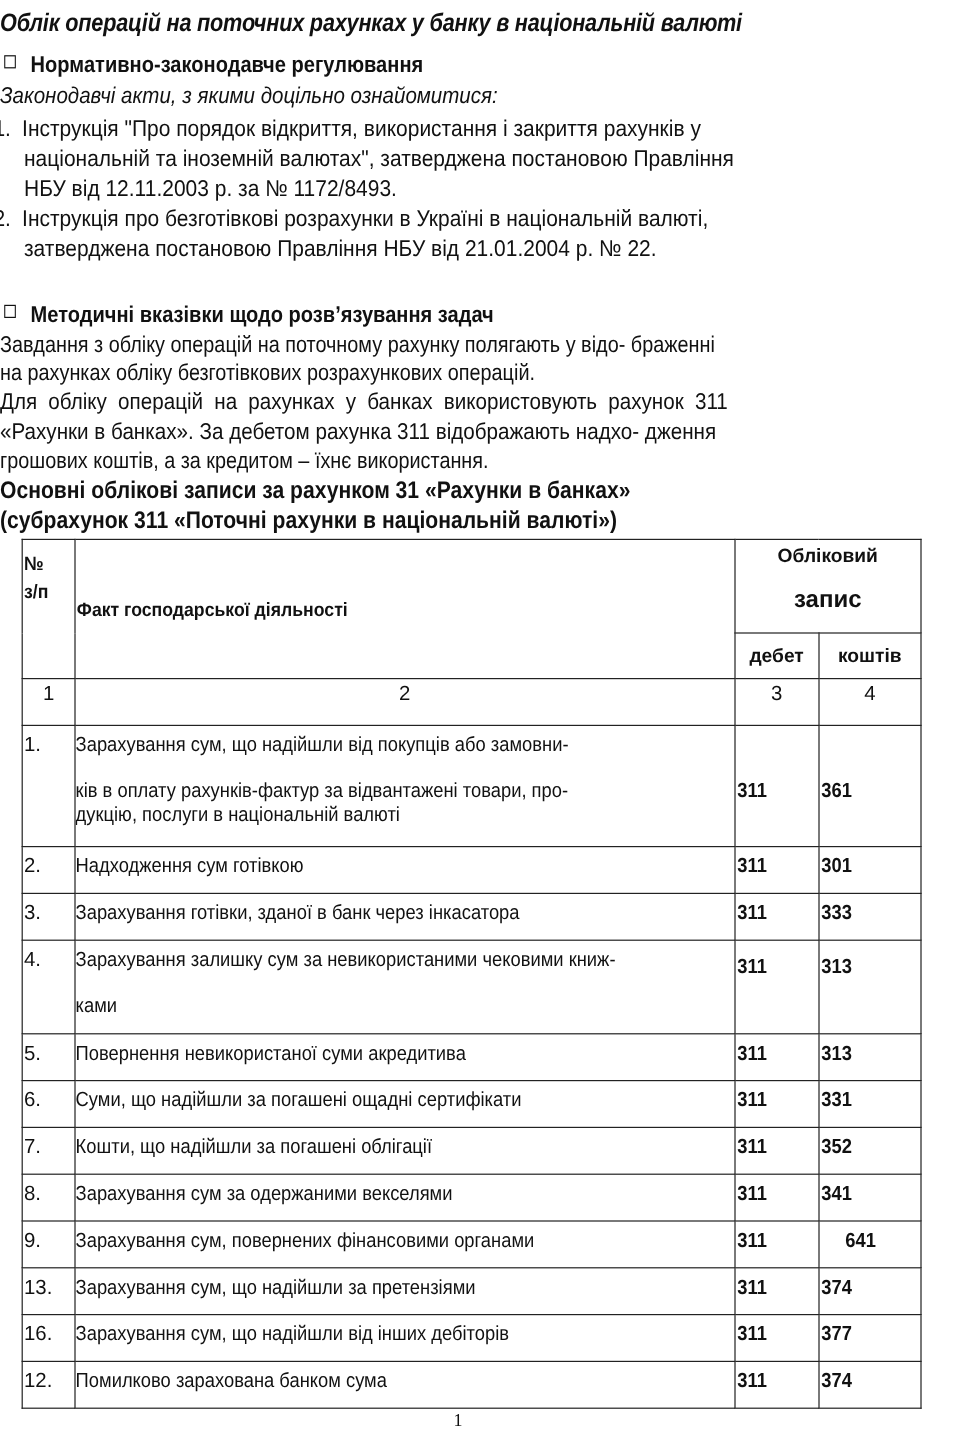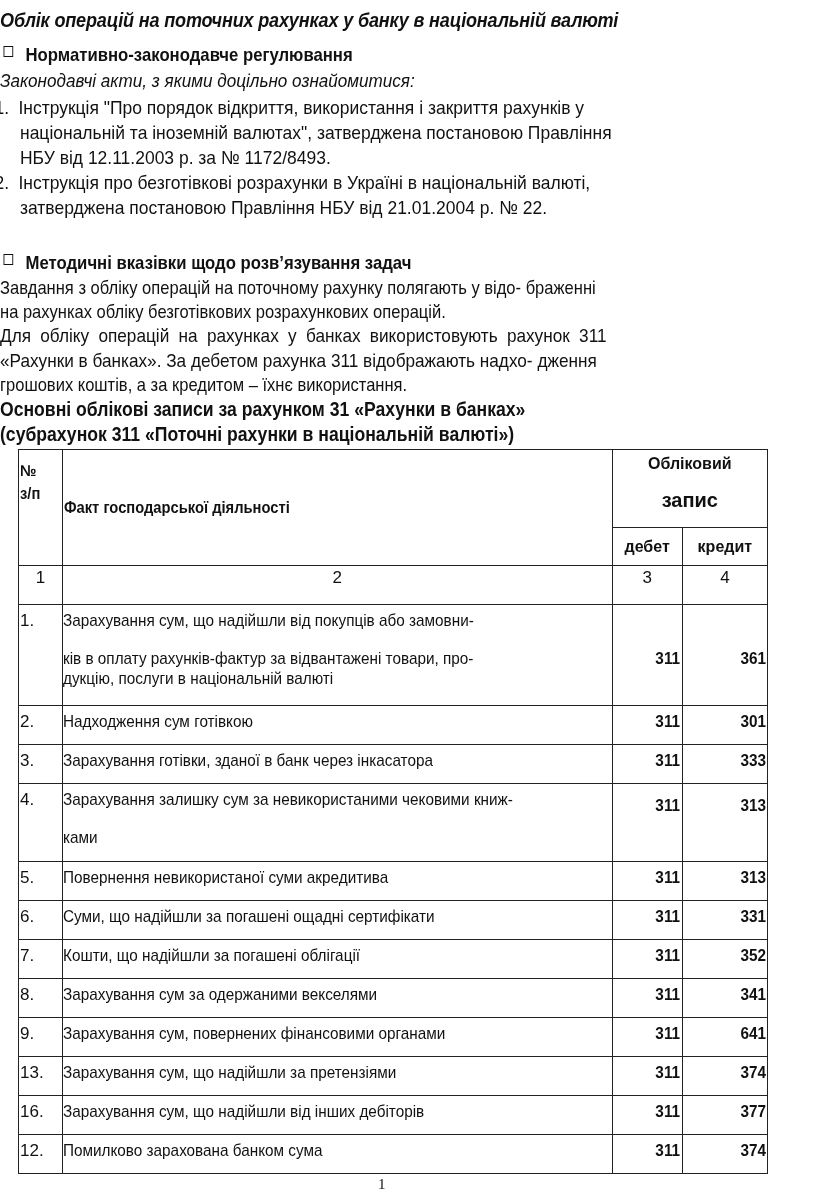--- a/index.html
+++ b/index.html
@@ -72,21 +72,21 @@
     .tbl .c2 { width: 548px; }
     .tbl .c3 { width: 70px; }
     .tbl .c4 { width: 85px; }
     .hdr-text {
       font-weight: bold; font-size: 16px;
       display: inline-block;
       transform: scaleX(0.92); transform-origin: 0 50%;
     }
     .num-row td { text-align: center; font-size: 17px; }
     .acct {
-      text-align: right;
+      text-align: left;
       font-weight: bold;
       font-size: 17px;
     }
     .acct span {
       display: inline-block;
       transform: scaleX(0.9);
     }
     .row-no {
       vertical-align: top !important;
       padding-top: 6px !important;
@@ -164,21 +164,21 @@
     <td colspan="2" style="text-align:center; vertical-align:top;">
       <span class="hdr-text" style="display:block; line-height:28px; transform:none; font-size:16px;">Обліковий</span>
       <span class="hdr-text" style="display:block; line-height:44px; transform:none; font-size:20px;">запис</span>
     </td>
   </tr>
   <tr style="height:38px;">
     <td style="text-align:center;">
       <span class="hdr-text" style="transform:none;">дебет</span>
     </td>
     <td style="text-align:center;">
-      <span class="hdr-text" style="transform:none;">кредит</span>
+      <span class="hdr-text" style="transform:none;">коштів</span>
     </td>
   </tr>
   <tr class="num-row" style="height:39px;">
     <td style="vertical-align:top; padding-top:2px;">1</td>
     <td style="vertical-align:top; padding-top:2px;">2</td>
     <td style="vertical-align:top; padding-top:2px;">3</td>
     <td style="vertical-align:top; padding-top:2px;">4</td>
   </tr>
 
   <tr style="height:101px;">

